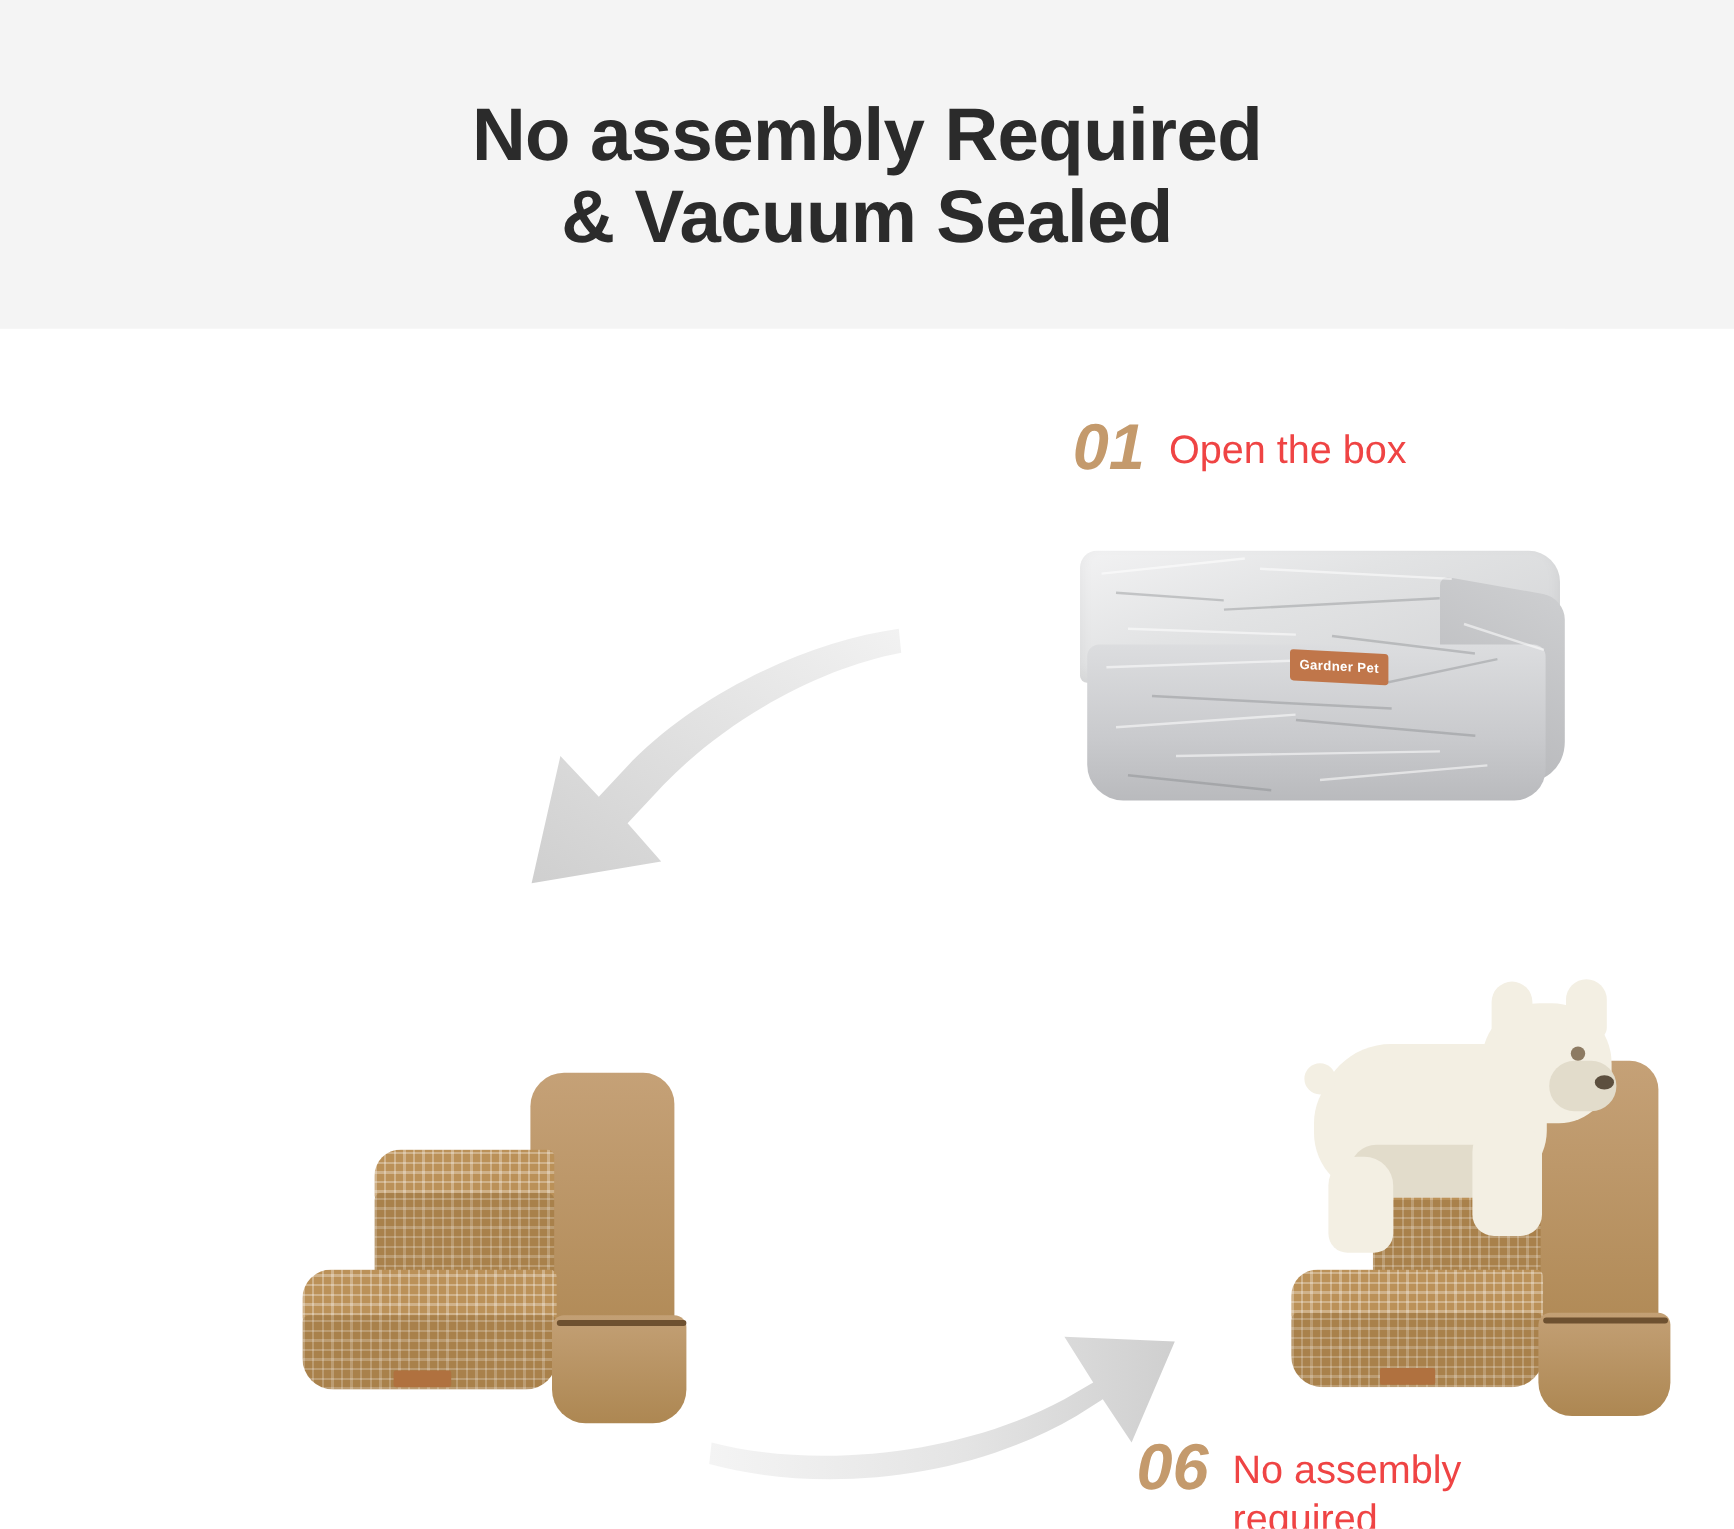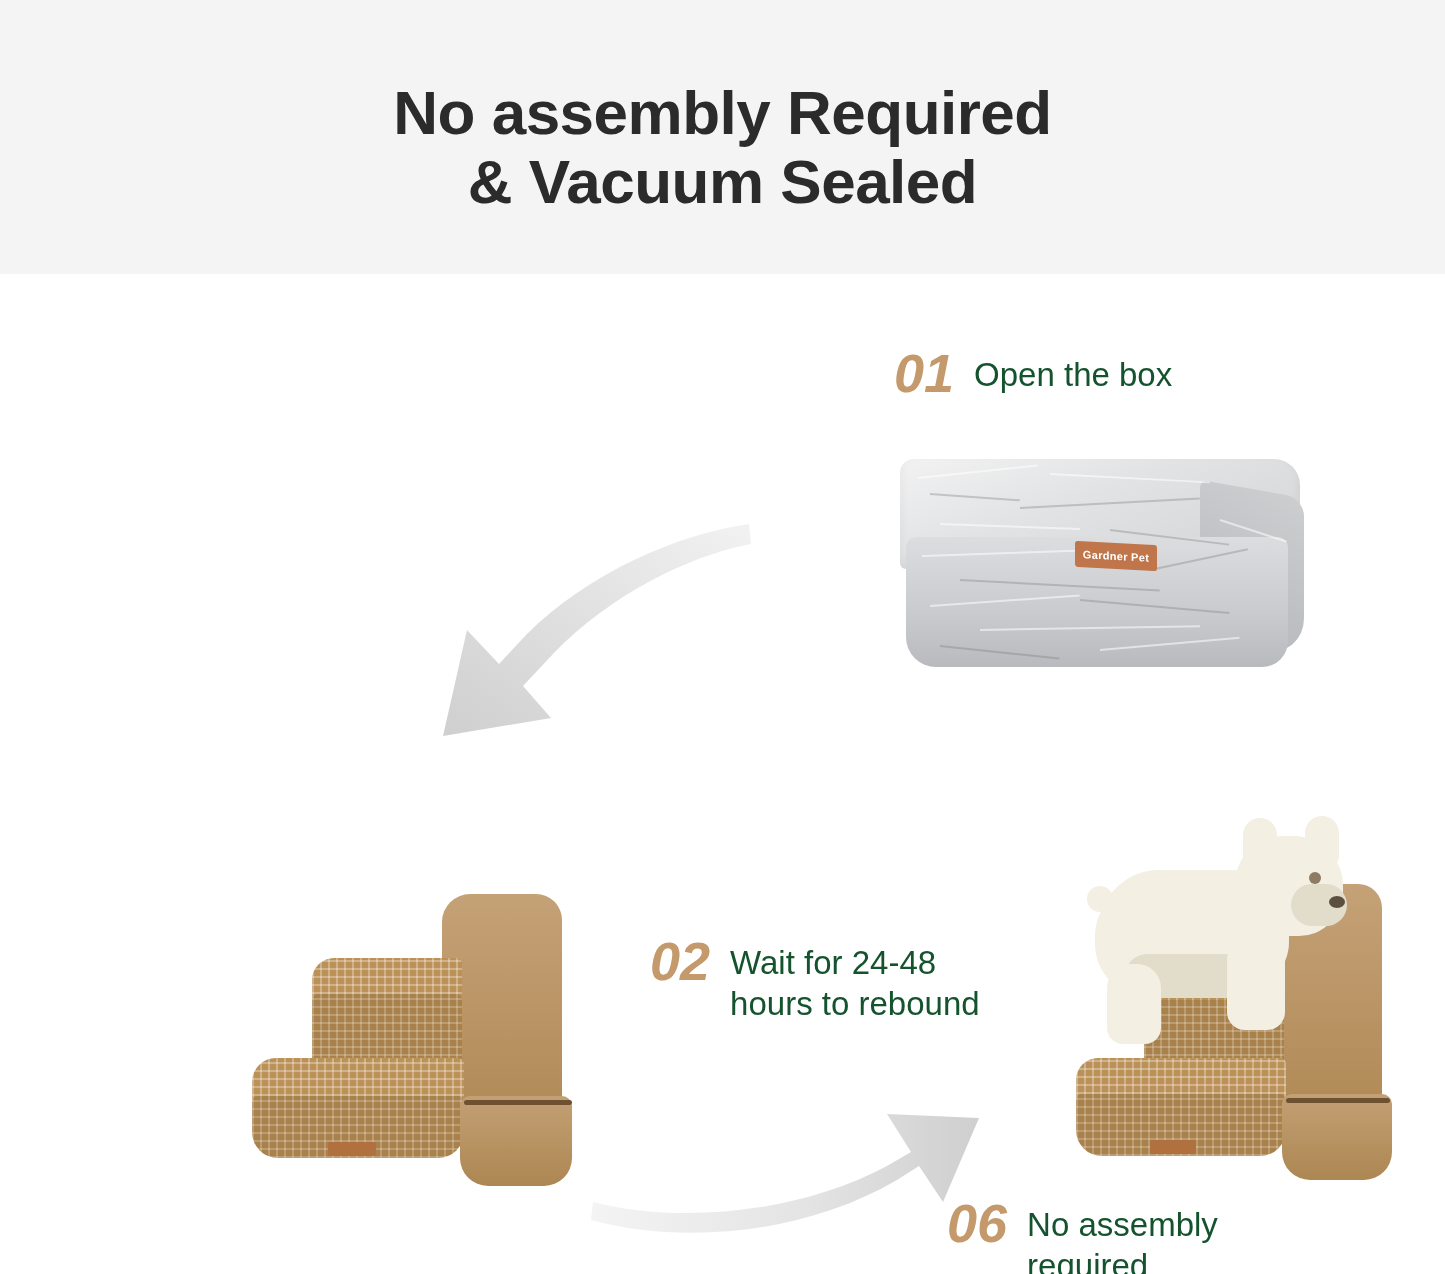--- a/index.html
+++ b/index.html
@@ -56,21 +56,21 @@
     font-size: 54px;
     font-weight: bold;
     font-style: italic;
     color: #c49a6c;
     line-height: 1;
     margin-right: 20px;
     white-space: nowrap;
   }
   .step-text {
     font-size: 33px;
-    color: #14532d;
+    color: #ef4444;
     line-height: 1.25;
     padding-top: 8px;
     white-space: pre-line;
   }
 
   #step1 { left: 862px; top: 72px; }
   #step2 { left: 618px; top: 660px; }
   #step3 { left: 915px; top: 922px; }
 
   
@@ -234,25 +234,20 @@
       </linearGradient>
     </defs>
     <path d="M6 128 C90 150 210 140 300 92 L324 78 L300 40 L392 44 L356 128 L332 92 L310 106 C214 162 92 170 4 146 Z" fill="url(#ag2)"></path>
   </svg>
 
   <div class="step" id="step1">
     <span class="step-num">01</span>
     <span class="step-text nowrap">Open the box</span>
   </div>
 
-  <div class="step" id="step2">
-    <span class="step-num">02</span>
-    <span class="step-text">Wait for 24-48
-hours to rebound</span>
-  </div>
 
   <div class="step" id="step3">
     <span class="step-num">06</span>
     <span class="step-text">No assembly
 required</span>
   </div>
 
   <div class="pack">
     <div class="pack-top"></div>
     <div class="pack-right"></div>

